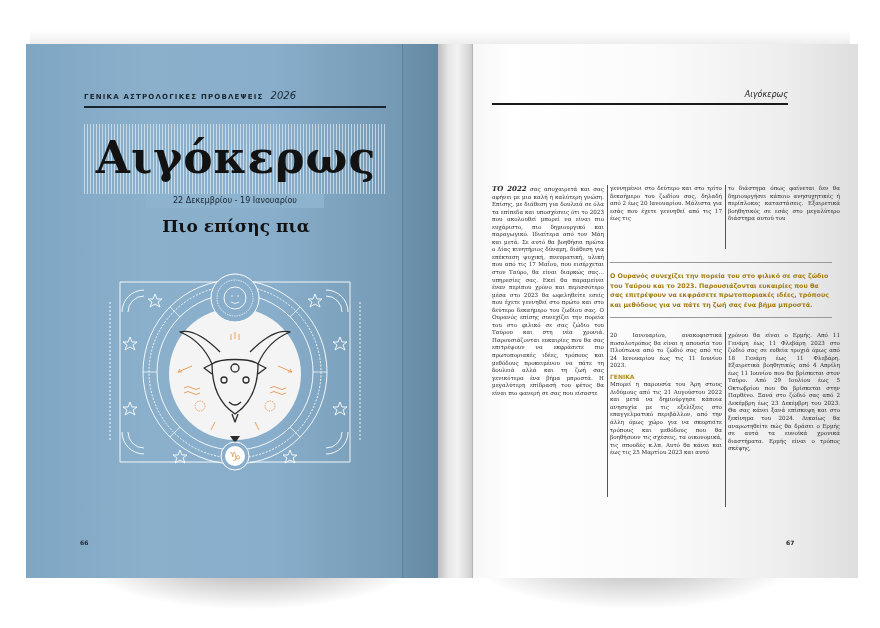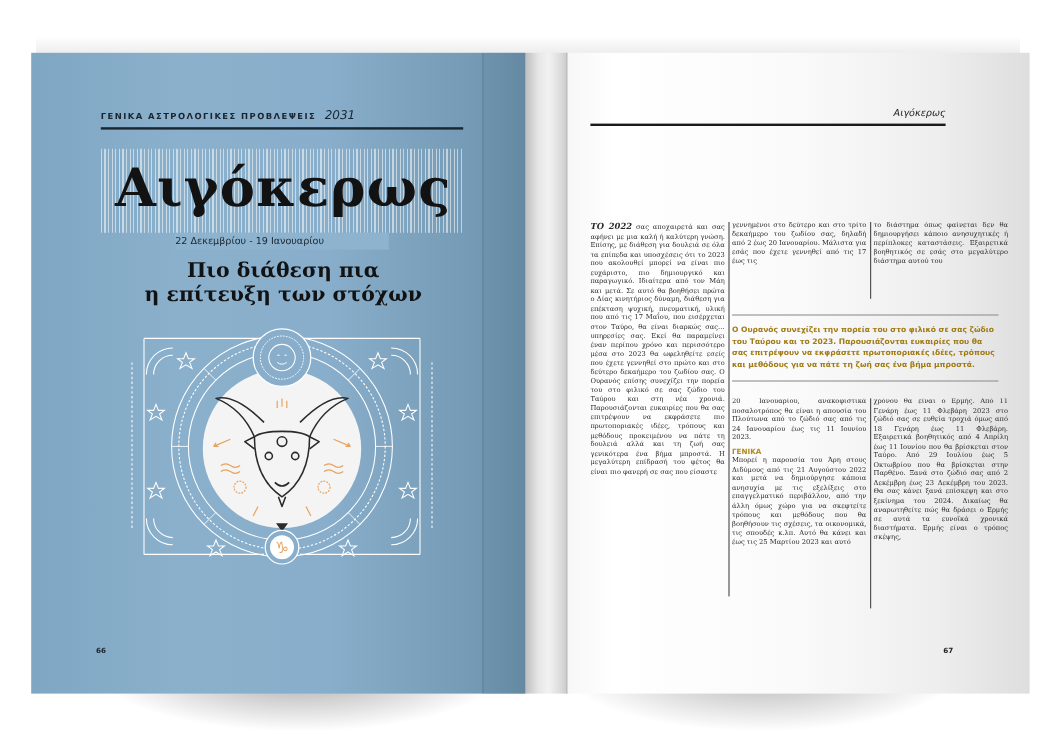--- a/index.html
+++ b/index.html
@@ -21,21 +21,21 @@
     background: linear-gradient(to right, #6e93ad, #6589a3); border-left: 1px solid #5f829b; }
   .running-head-left { position: absolute; left: 58px; top: 40px; width: 302px; border-bottom: 2px solid #1a2530; padding-bottom: 3px; }
   .running-head-left .rh-text { font-family: "DejaVu Sans", sans-serif; font-size: 7px; letter-spacing: 1.2px; font-weight: bold; color: #1a2530; }
   .running-head-left .rh-year { font-family: "DejaVu Sans", sans-serif; font-size: 10px; font-style: italic; color: #1a2530; margin-left: 2px; }
 
   .title-band { position: absolute; left: 58px; top: 80px; width: 302px; height: 70px;
     background: repeating-linear-gradient(to right, rgba(255,255,255,0.55) 0px, rgba(255,255,255,0.55) 1px, transparent 1px, transparent 3px); }
   .sign-title { position: absolute; left: 40px; top: 92px; width: 340px; text-align: center;
     font-family: "DejaVu Serif", serif; font-weight: bold; font-size: 44px; color: #121212; letter-spacing: 1px; line-height: 1; }
   .date-range { position: absolute; left: 120px; top: 150px; width: 178px; height: 14px; background: #8db3cf;
-    font-family: "DejaVu Sans", sans-serif; font-size: 8px; color: #1a2530; line-height: 14px; }
+    text-align: center; font-family: "DejaVu Sans", sans-serif; font-size: 8px; color: #1a2530; line-height: 14px; }
   .headline { position: absolute; left: 40px; top: 172px; width: 340px; text-align: center;
     font-family: "DejaVu Serif", serif; font-weight: bold; font-size: 17px; line-height: 20px; color: #121212; }
 
   .emblem { position: absolute; left: 74px; top: 228px; width: 270px; height: 200px; }
   .page-num-left { position: absolute; left: 54px; top: 495px; font-family: "DejaVu Sans", sans-serif; font-size: 6px; font-weight: bold; color: #1a2530; }
 
   
   .gutter { position: absolute; left: 438px; top: 44px; width: 35px; height: 534px;
     background: linear-gradient(to right, #bfbfbf 0%, #e6e6e6 30%, #f2f2f2 55%, #dadada 85%, #c8c8c8 100%); }
   .gutter .edge { position: absolute; right: 0; top: 0; width: 1px; height: 100%; background: #b5b5b5; }
@@ -66,29 +66,28 @@
 
 <div class="shadow-top"></div>
 <div class="shadow-left"></div>
 <div class="shadow-right"></div>
 
 <div class="page-left">
   <div class="fold"></div>
 
   <div class="running-head-left">
     <span class="rh-text">ΓΕΝΙΚΑ ΑΣΤΡΟΛΟΓΙΚΕΣ ΠΡΟΒΛΕΨΕΙΣ</span>
-    <span class="rh-year">2031</span>
+    <span class="rh-year">2026</span>
   </div>
 
   <div class="title-band"></div>
   <div class="sign-title">Αιγόκερως</div>
   <div class="date-range">22 Δεκεμβρίου - 19 Ιανουαρίου</div>
   <div class="headline">
-    <div>Πιο διάθεση πια</div>
-    <div>η επίτευξη των στόχων</div>
+    <div>Πιο επίσης πια</div>
   </div>
 
   <svg class="emblem" viewBox="0 0 270 200">
     <g fill="none" stroke="#ffffff" stroke-width="0.9">
 
       <path d="M20 10 L120 10 M150 10 L250 10"></path>
       <path d="M20 190 L120 190 M150 190 L250 190"></path>
       <path d="M20 10 L20 190 M250 10 L250 190"></path>
       <path d="M10 30 L10 170 M260 30 L260 170" stroke-dasharray="2,2"></path>
 

